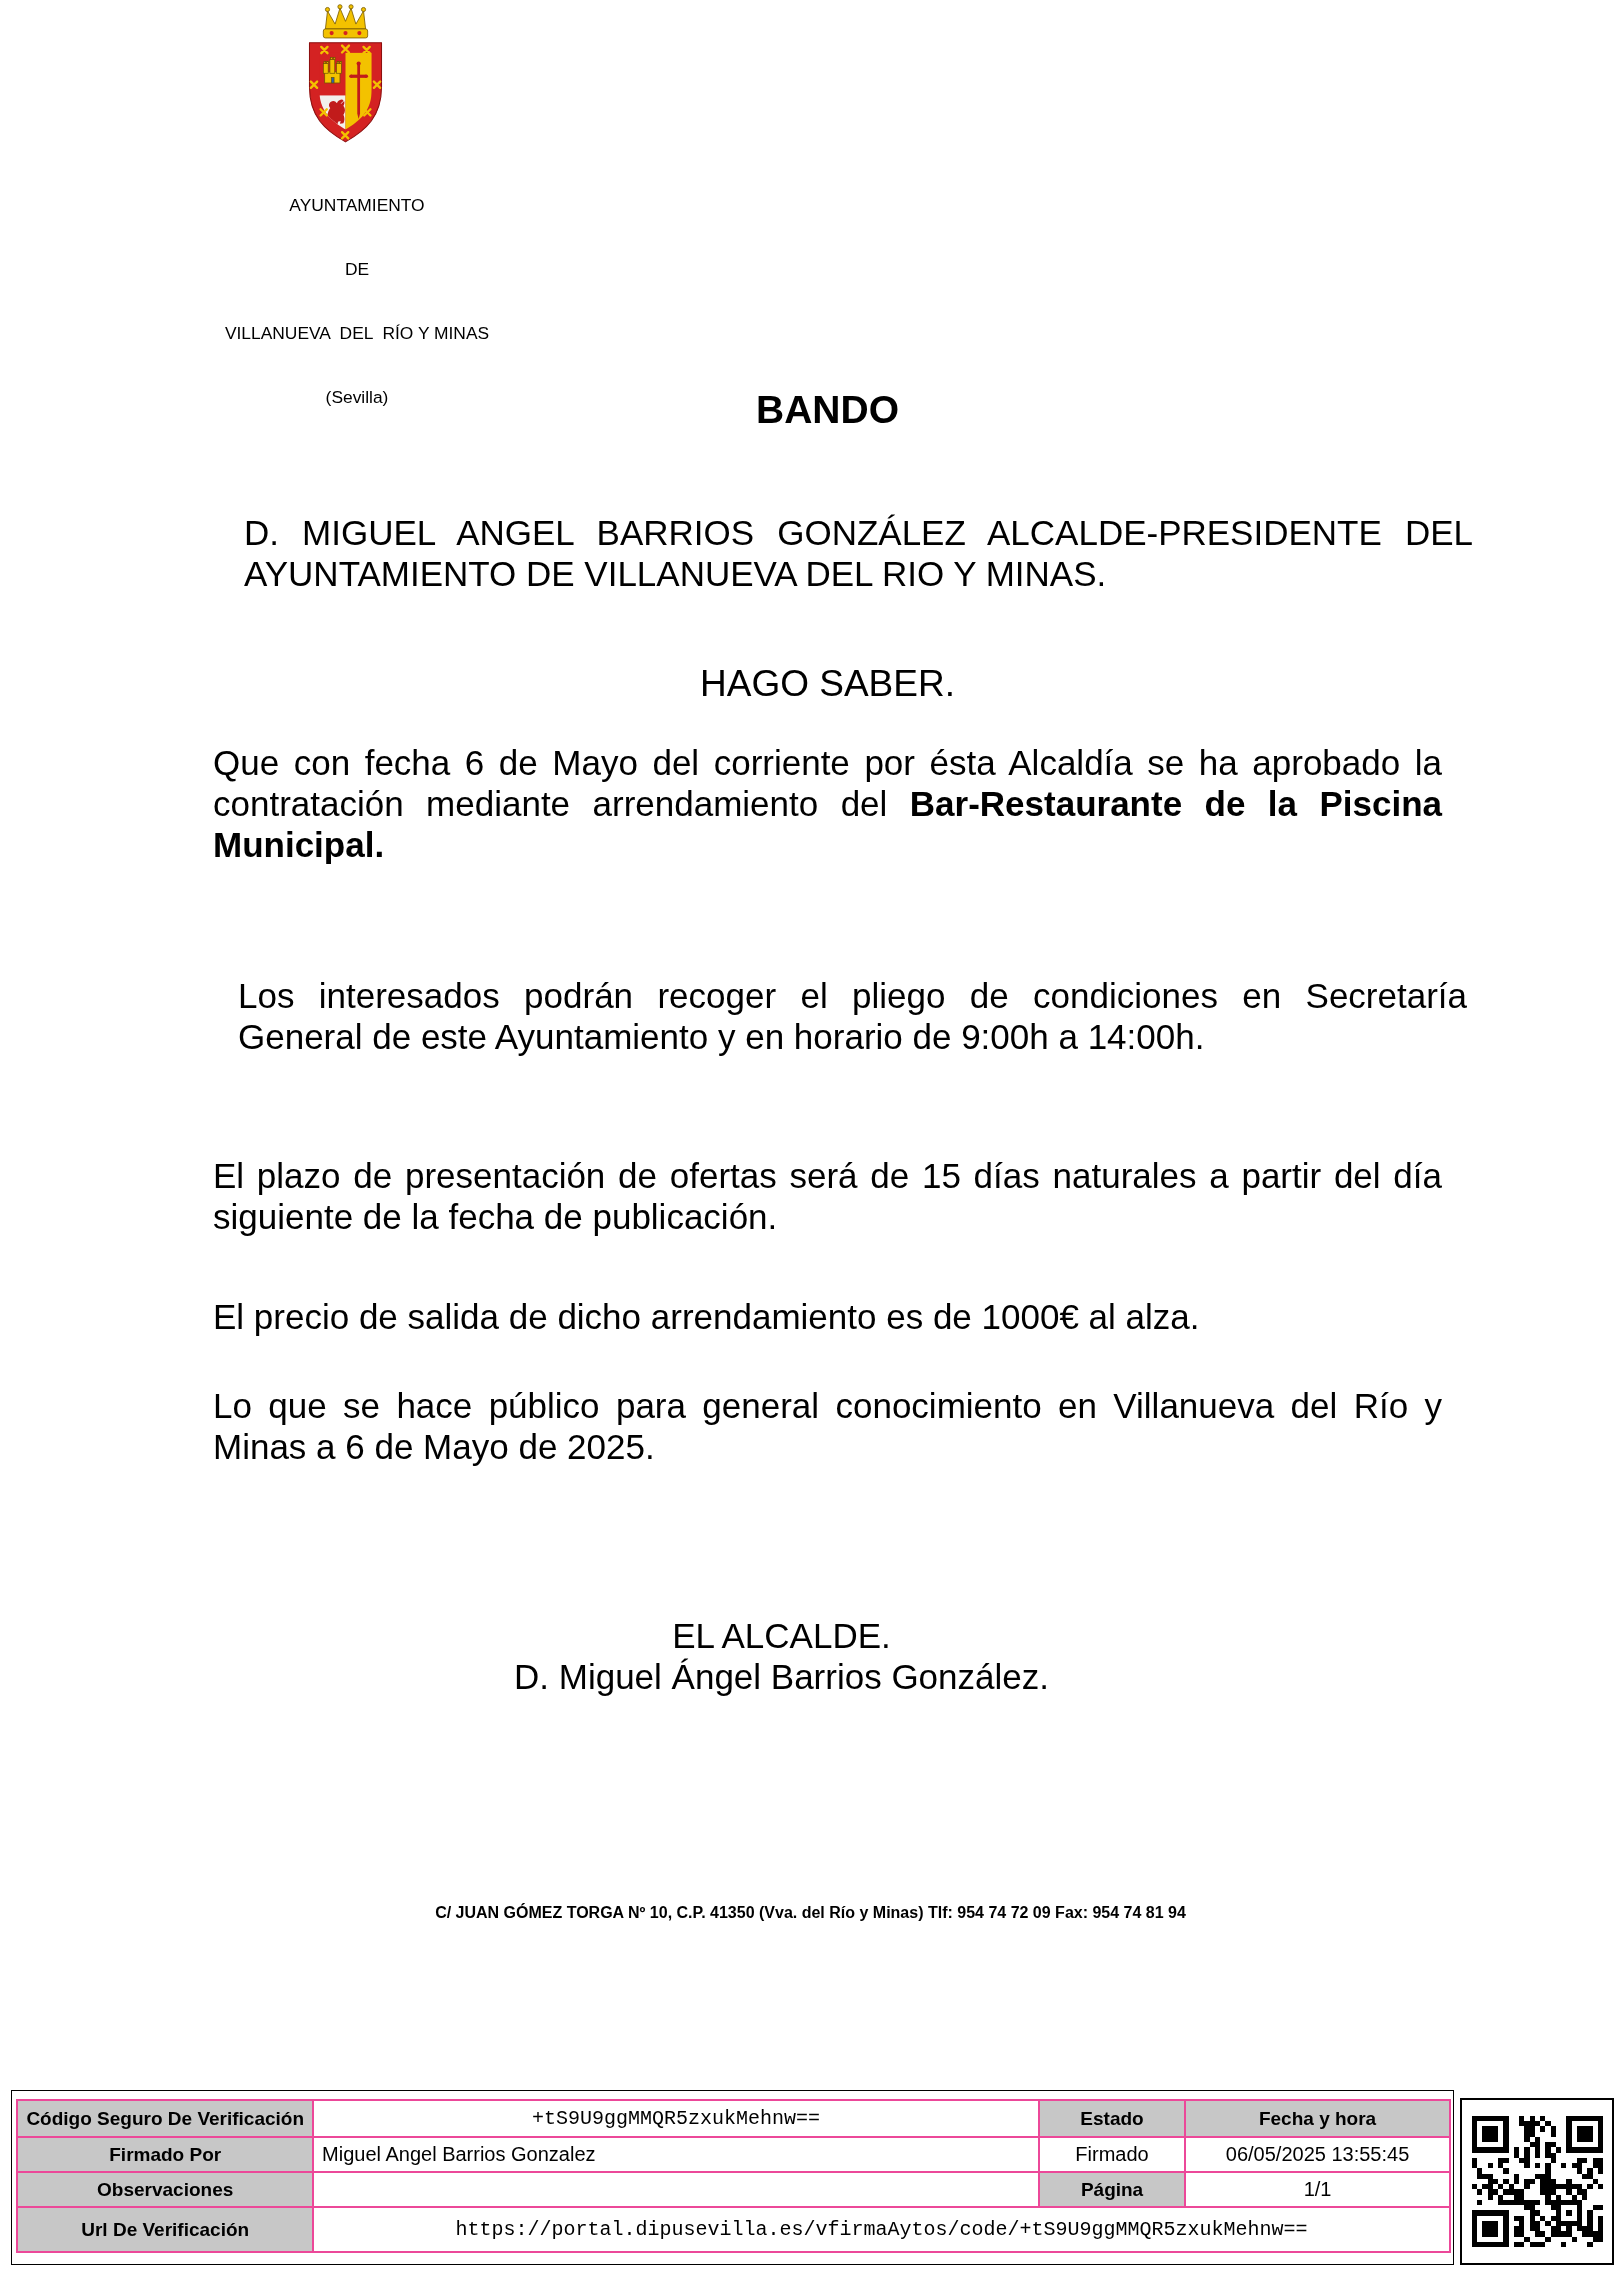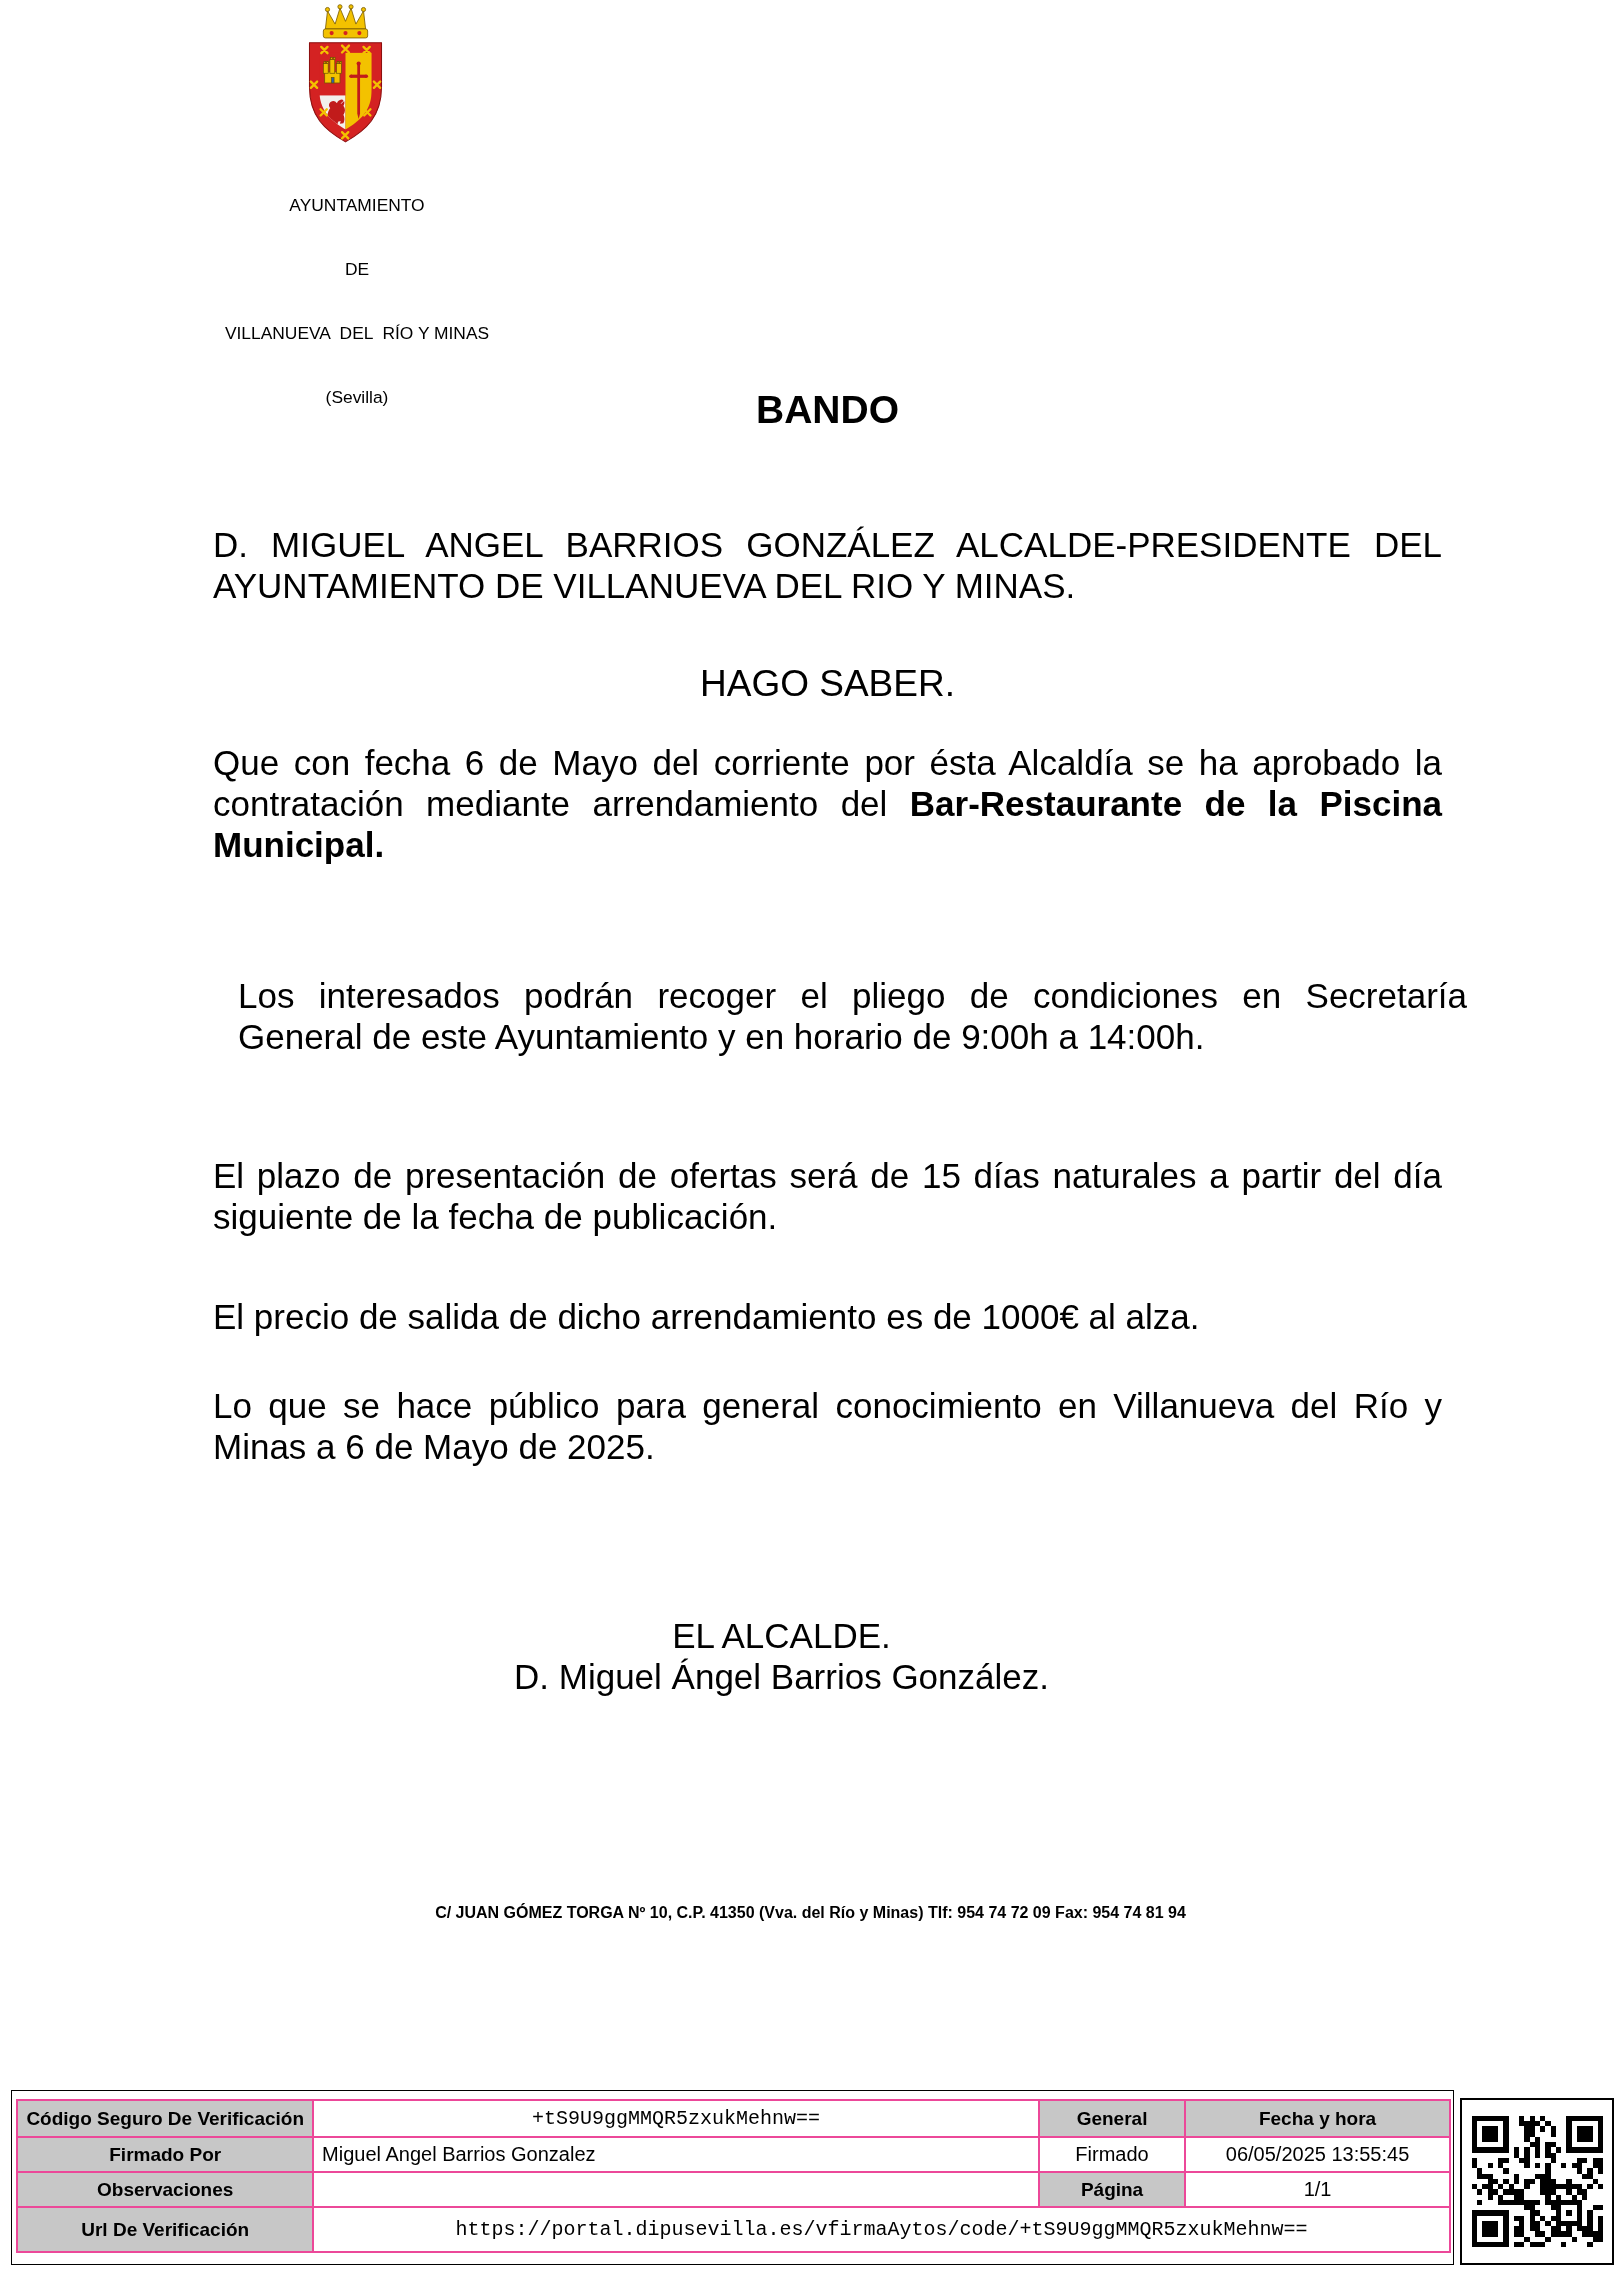--- a/index.html
+++ b/index.html
@@ -105,21 +105,21 @@
 
 <div class="abs org-block">
   <div>AYUNTAMIENTO</div>
   <div>DE</div>
   <div>VILLANUEVA  DEL  RÍO Y MINAS</div>
   <div>(Sevilla)</div>
 </div>
 
 <div class="abs col centered doc-title">BANDO</div>
 
-<div class="abs col body-text justified" style="top:524px;">D. MIGUEL ANGEL BARRIOS GONZÁLEZ ALCALDE-PRESIDENTE DEL AYUNTAMIENTO DE VILLANUEVA DEL RIO Y MINAS.</div>
+<div class="abs col body-text justified" style="top:512px;margin-left:31px;">D. MIGUEL ANGEL BARRIOS GONZÁLEZ ALCALDE-PRESIDENTE DEL AYUNTAMIENTO DE VILLANUEVA DEL RIO Y MINAS.</div>
 
 <div class="abs col centered subtitle">HAGO SABER.</div>
 
 <div class="abs col body-text justified" style="top:742px;">
   <span>Que con fecha 6 de Mayo del corriente por ésta Alcaldía se ha aprobado la contratación mediante arrendamiento del </span><span class="bold">Bar-Restaurante de la Piscina Municipal.</span>
 </div>
 
 <div class="abs col body-text justified" style="top:975px;margin-left:25px;">Los interesados podrán recoger el pliego de condiciones en Secretaría General de este Ayuntamiento y en horario de 9:00h a 14:00h.</div>
 
 <div class="abs col body-text justified" style="top:1155px;">El plazo de presentación de ofertas será de 15 días naturales a partir del día siguiente de la fecha de publicación.</div>
@@ -140,21 +140,21 @@
     <colgroup>
         <col style="width:293px">
         <col style="width:726px">
         <col style="width:146px">
         <col style="width:265px">
       </colgroup>
     <tbody>
         <tr style="height:37px">
       <td class="lbl">Código Seguro De Verificación</td>
       <td class="val-center mono">+tS9U9ggMMQR5zxukMehnw==</td>
-      <td class="lbl">General</td>
+      <td class="lbl">Estado</td>
       <td class="lbl">Fecha y hora</td>
     </tr>
     <tr style="height:35px">
       <td class="lbl">Firmado Por</td>
       <td>Miguel Angel Barrios Gonzalez</td>
       <td class="val-center">Firmado</td>
       <td class="val-center">06/05/2025 13:55:45</td>
     </tr>
     <tr style="height:35px">
       <td class="lbl">Observaciones</td>

